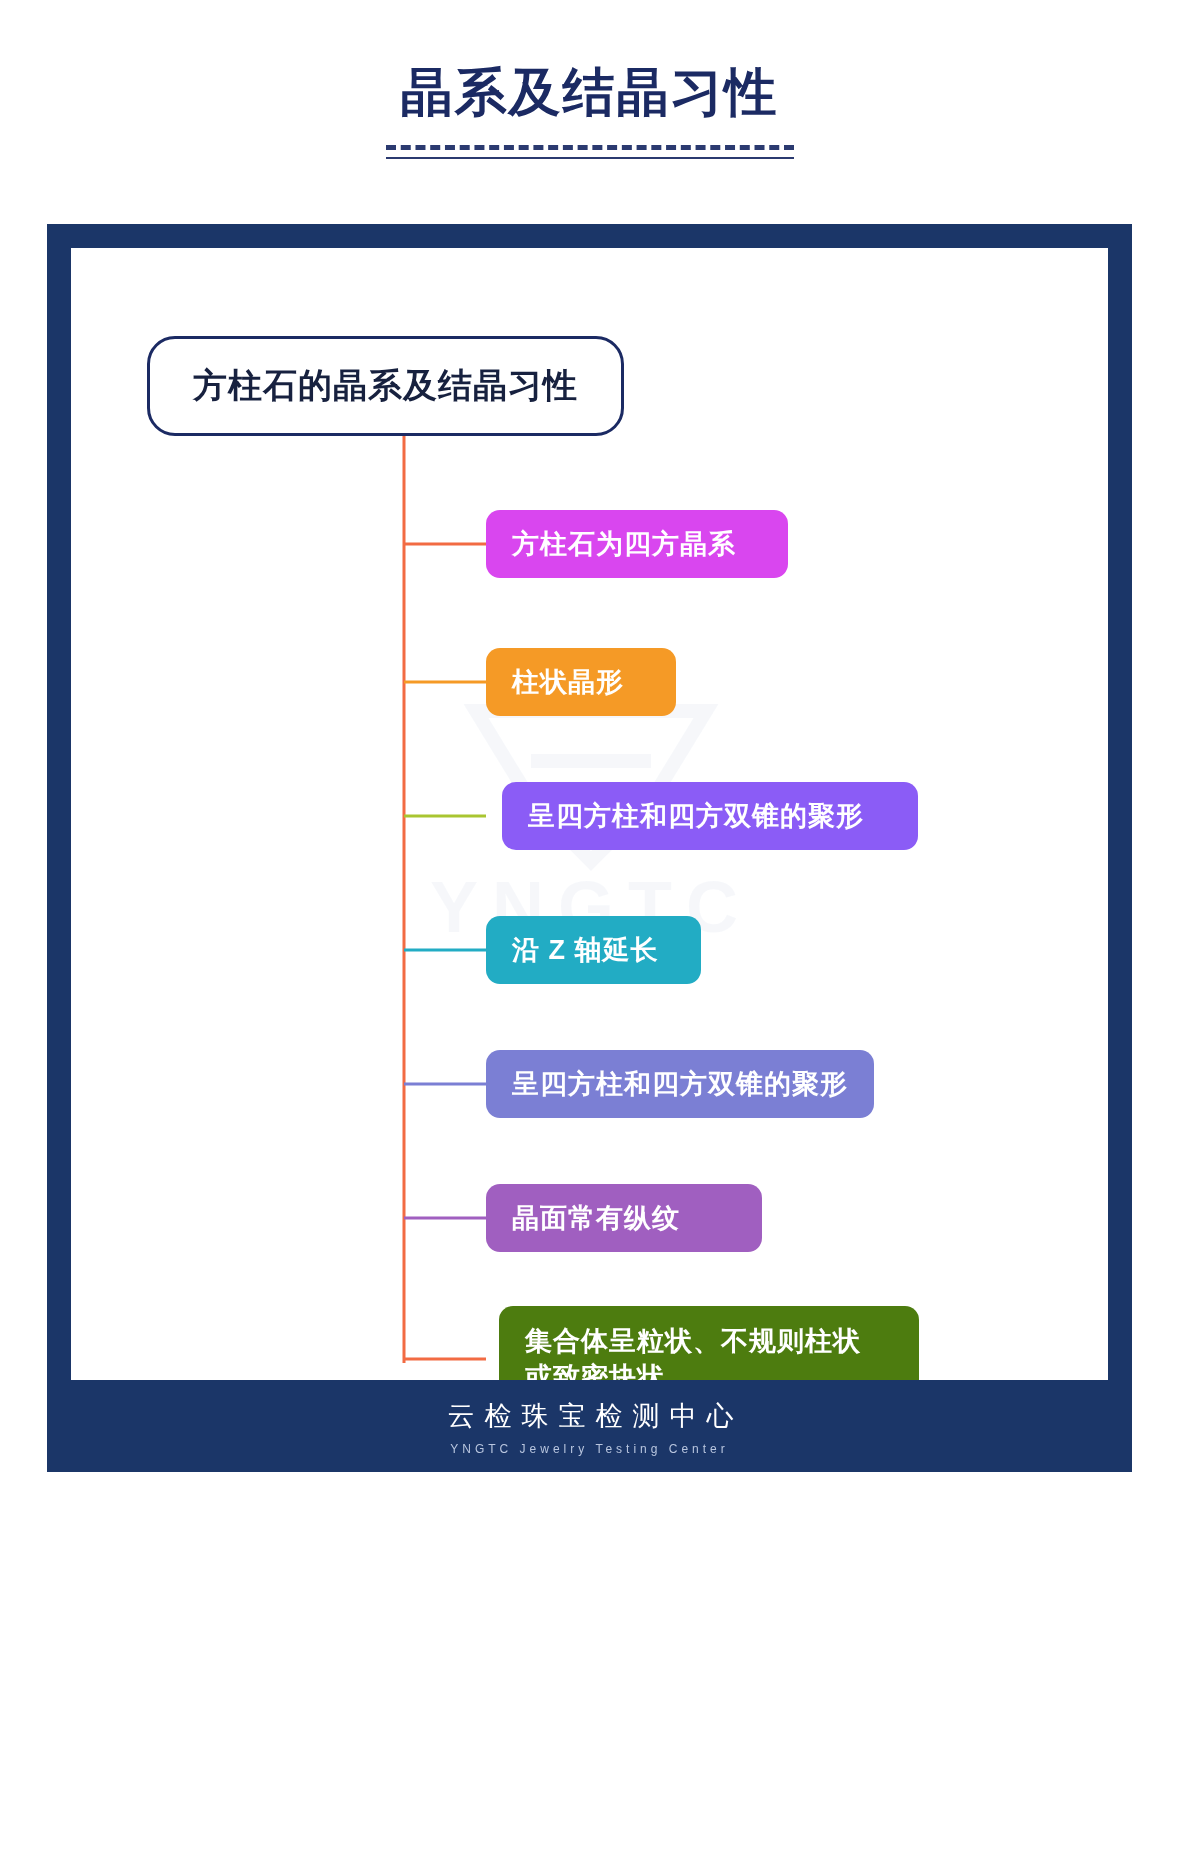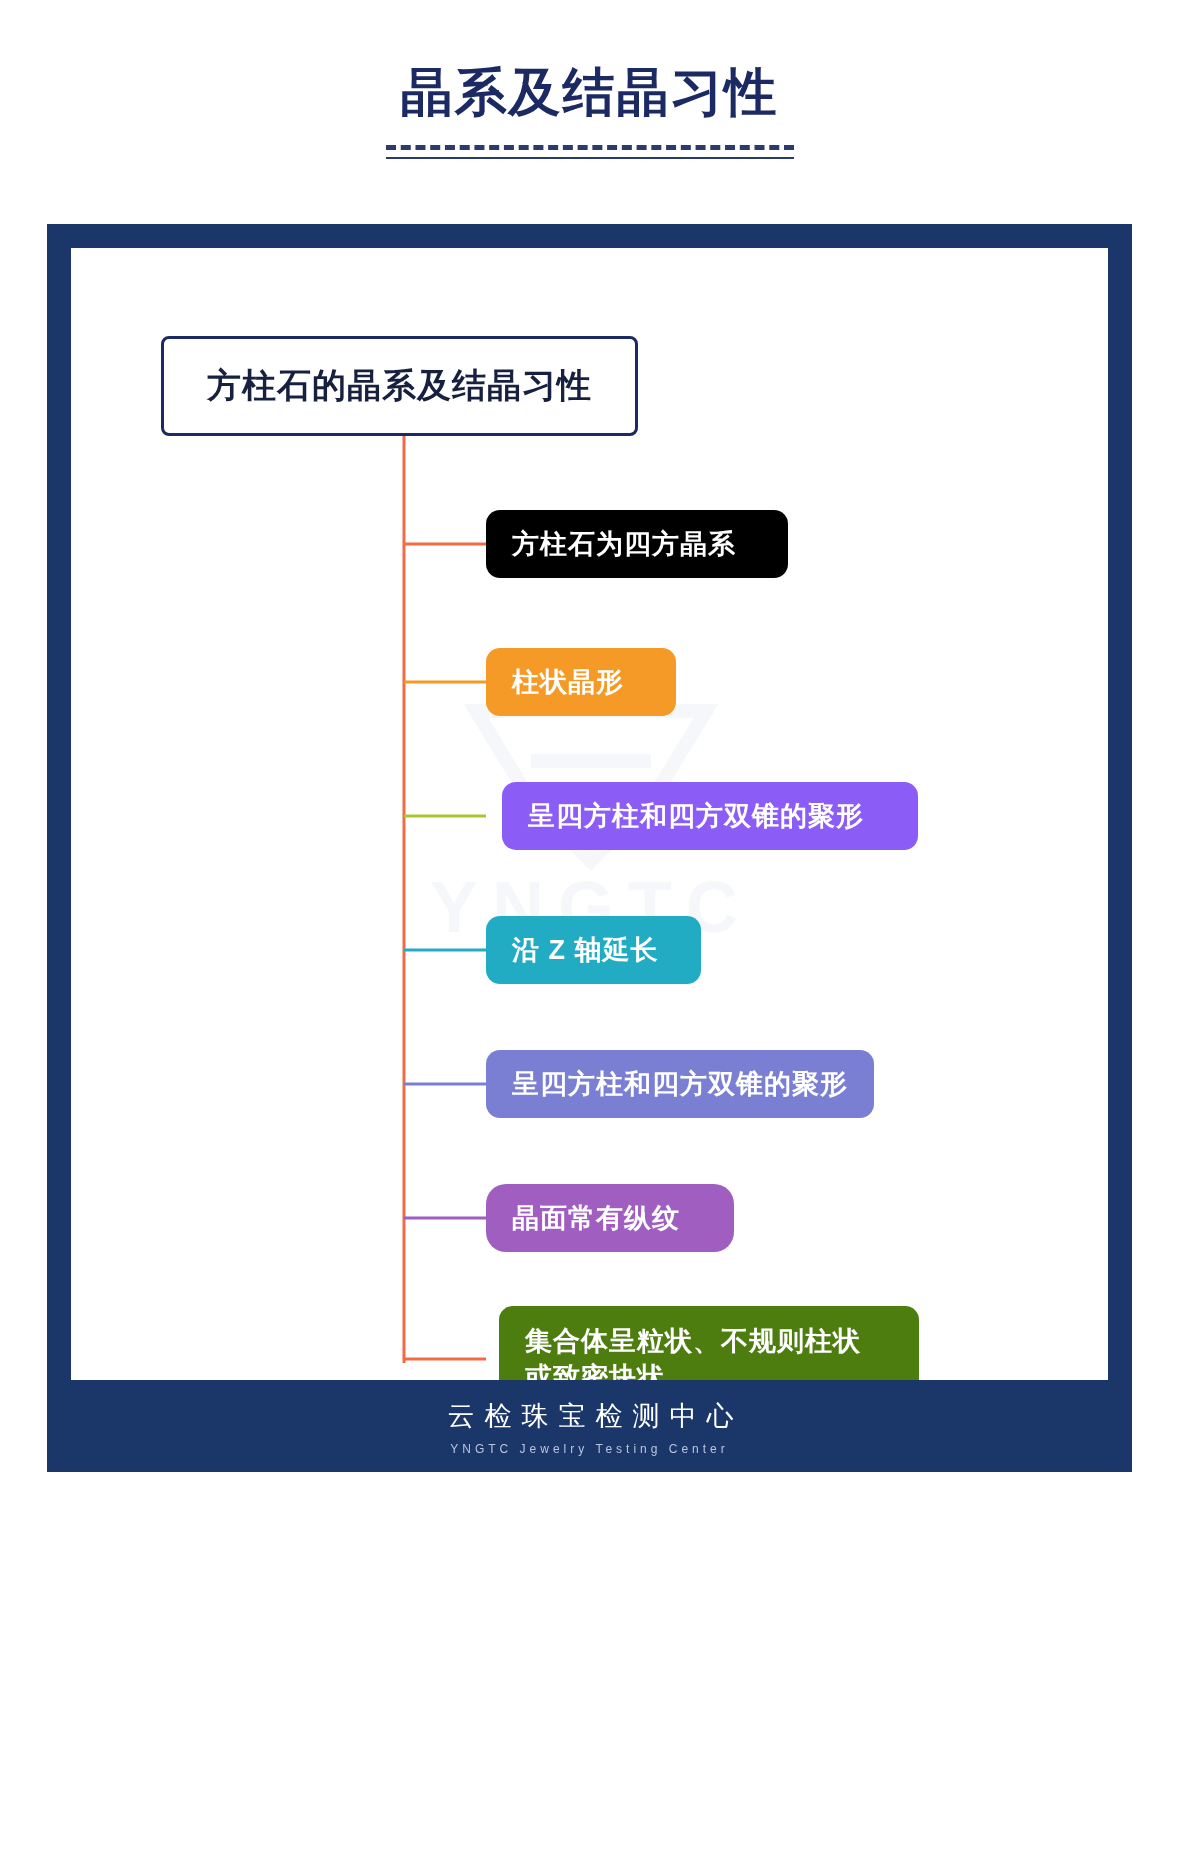--- a/index.html
+++ b/index.html
@@ -92,26 +92,26 @@
     position: absolute;
     left: 0;
     top: 0;
     width: 1037px;
     height: 1132px;
     pointer-events: none;
   }
 
   .root-node {
     position: absolute;
-    left: 90px;
+    left: 76px;
     top: 88px;
     width: 477px;
     height: 100px;
     border: 3px solid #1b2a63;
-    border-radius: 8px;
+    border-radius: 28px;
     background: #ffffff;
     display: flex;
     align-items: center;
     justify-content: center;
     color: #17213f;
     font-size: 34px;
     font-weight: bold;
     letter-spacing: 1px;
     box-sizing: border-box;
   }
@@ -182,41 +182,41 @@
         <path d="M333 434 L415 434" stroke="#f59a26" stroke-width="3" fill="none"></path>
         <path d="M333 568 L415 568" stroke="#a9c531" stroke-width="3" fill="none"></path>
         <path d="M333 702 L415 702" stroke="#22acc4" stroke-width="3" fill="none"></path>
         <path d="M333 836 L415 836" stroke="#7b7fd4" stroke-width="3" fill="none"></path>
         <path d="M333 970 L415 970" stroke="#a05fc0" stroke-width="3" fill="none"></path>
         <path d="M333 1111 L415 1111" stroke="#f26b43" stroke-width="3" fill="none"></path>
       </svg>
 
       <div class="root-node">方柱石的晶系及结晶习性</div>
 
-      <div class="leaf" style="left:415px; top:262px; width:302px; height:68px; background:#000000;">
+      <div class="leaf" style="left:415px; top:262px; width:302px; height:68px; background:#d946ef;">
         <span>方柱石为四方晶系</span>
       </div>
 
       <div class="leaf" style="left:415px; top:400px; width:190px; height:68px; background:#f59a26;">
         <span>柱状晶形</span>
       </div>
 
       <div class="leaf" style="left:415px; top:534px; width:416px; height:68px; background:#8b5cf6;margin-left:16px;">
         <span>呈四方柱和四方双锥的聚形</span>
       </div>
 
       <div class="leaf" style="left:415px; top:668px; width:215px; height:68px; background:#22acc4;">
         <span>沿 Z 轴延长</span>
       </div>
 
       <div class="leaf" style="left:415px; top:802px; width:388px; height:68px; background:#7b7fd4;">
         <span>呈四方柱和四方双锥的聚形</span>
       </div>
 
-      <div class="leaf" style="left:415px; top:936px; width:248px; height:68px; background:#a05fc0;border-radius:20px;">
+      <div class="leaf" style="left:415px; top:936px; width:276px; height:68px; background:#a05fc0;">
         <span>晶面常有纵纹</span>
       </div>
 
       <div class="leaf" style="left:428px; top:1058px; width:420px; height:106px; background:#4d7c0f; white-space:pre-line;">
         <span>集合体呈粒状、不规则柱状
 或致密块状</span>
       </div>
 
     </div>
   </div>

